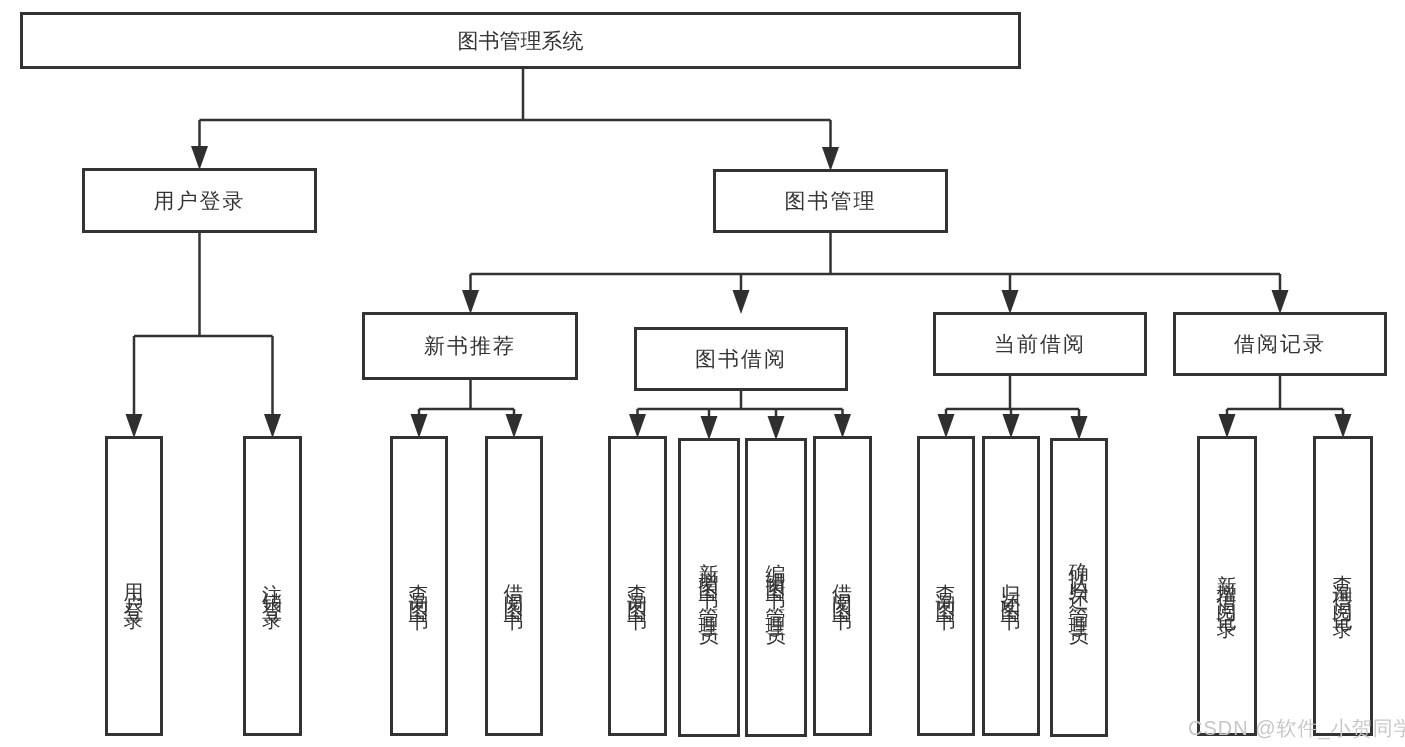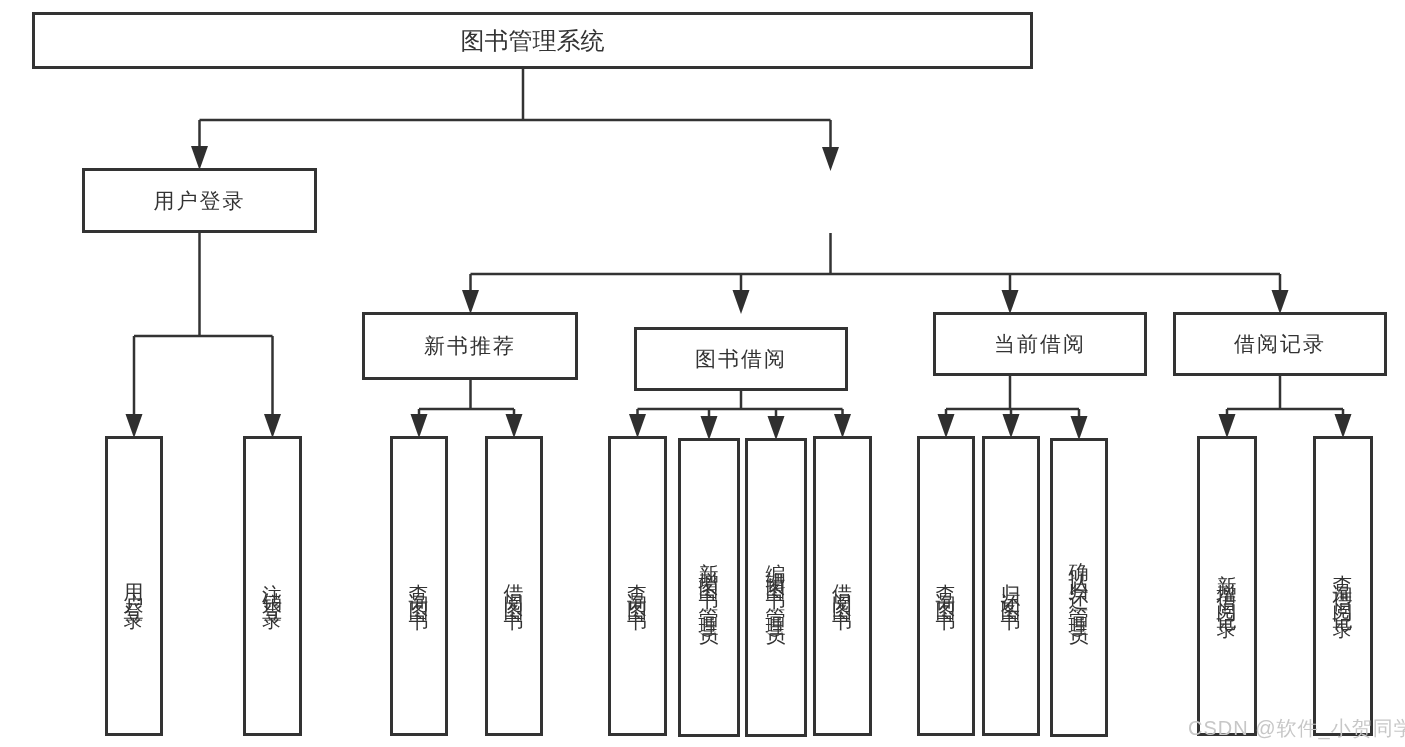--- a/index.html
+++ b/index.html
@@ -35,21 +35,21 @@
     display: flex;
     align-items: center;
     justify-content: center;
     z-index: 1;
   }
   .hnode {
     font-size: 21px;
     letter-spacing: 2px;
     white-space: nowrap;
   }
-  .root { font-size: 24px; margin-left: 12px; }
+  .root { font-size: 21px; }
   .leaf {
     writing-mode: vertical-rl;
     text-orientation: mixed;
     font-size: 20px;
     letter-spacing: 9px;
     line-height: 1;
   }
   #watermark {
     position: absolute;
     left: 1188px;
@@ -131,20 +131,21 @@
       <path class="line" d="M1227 409 V418"></path>
       <path class="line" d="M1343 409 V418"></path>
       <path class="arrow" d="M1218.5 414 L1235.5 414 L1227 438 Z"></path>
       <path class="arrow" d="M1334.5 414 L1351.5 414 L1343 438 Z"></path>
     </g>
   </svg>
 
   <div class="box root" style="left:20px; top:12px; width:1001px; height:57px;">图书管理系统</div>
 
   <div class="box hnode" style="left:82px; top:168px; width:235px; height:65px;">用户登录</div>
+  <div class="box hnode" style="left:713px; top:169px; width:235px; height:64px;">图书管理</div>
 
   <div class="box hnode" style="left:362px; top:312px; width:216px; height:68px;">新书推荐</div>
   <div class="box hnode" style="left:634px; top:312px; width:214px; height:64px;margin-top:15px;">图书借阅</div>
   <div class="box hnode" style="left:903px; top:312px; width:214px; height:64px;margin-left:30px;">当前借阅</div>
   <div class="box hnode" style="left:1173px; top:312px; width:214px; height:64px;">借阅记录</div>
 
   <div class="box leaf" style="left:105px; top:436px; width:58px; height:300px;">用户登录</div>
   <div class="box leaf" style="left:243px; top:436px; width:59px; height:300px;">注销登录</div>
 
   <div class="box leaf" style="left:390px; top:436px; width:58px; height:300px;">查询图书</div>

